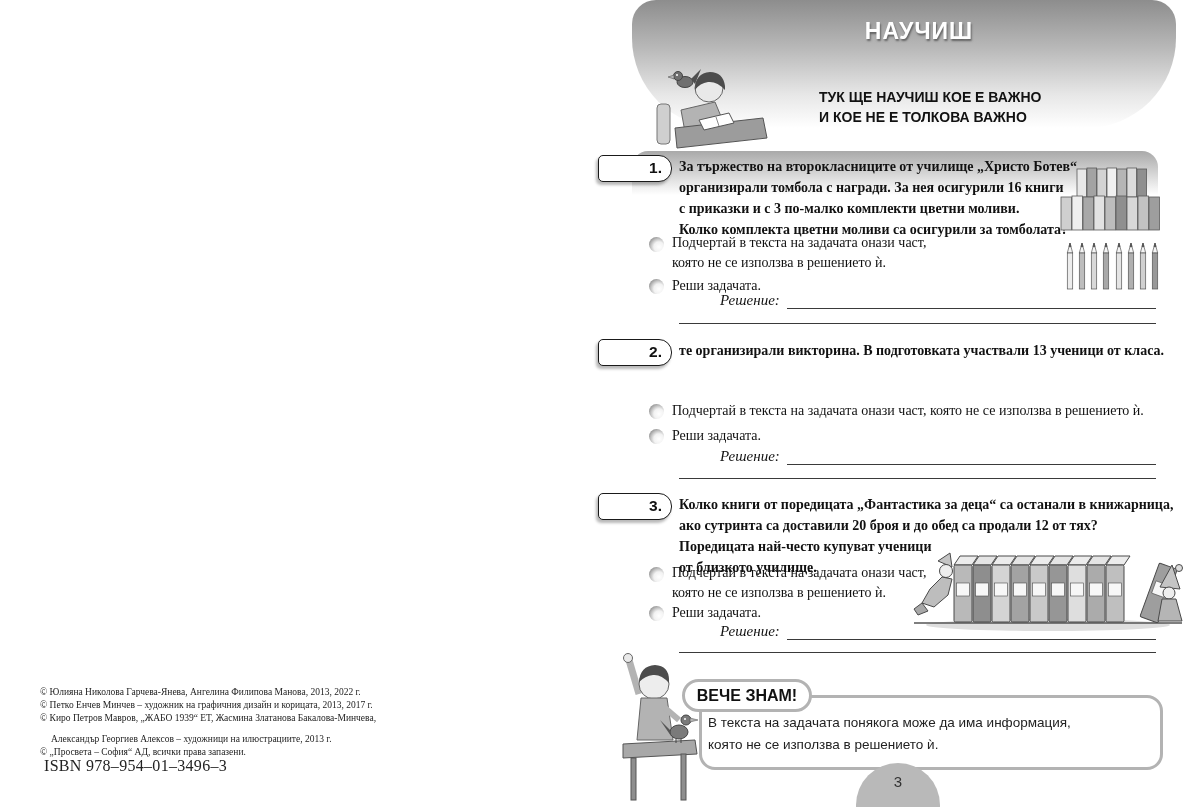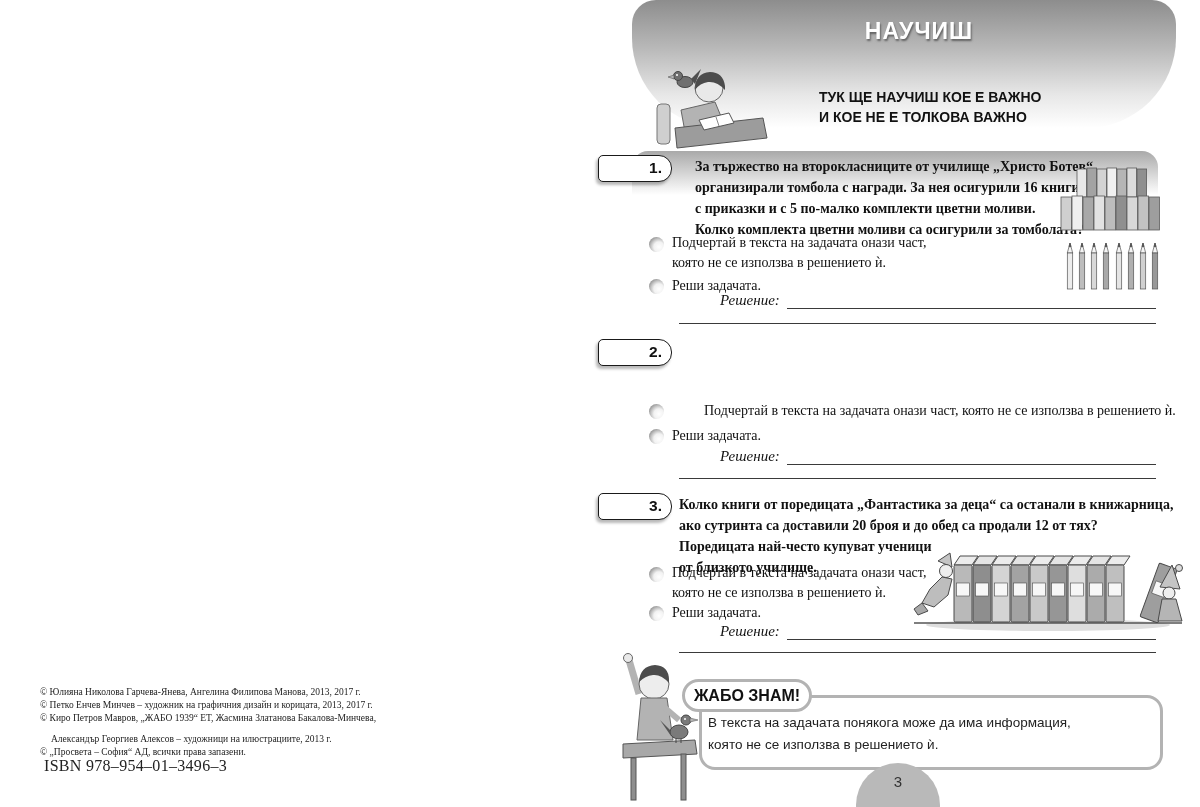--- a/index.html
+++ b/index.html
@@ -76,21 +76,21 @@
     left:856px; top:763px; width:84px; height:84px; border-radius:50%;
     background:#b9b9b9; text-align:center; padding-top:10px;
     font:15px "Liberation Sans", sans-serif; color:#333;
   }
 </style>
 </head>
 <body>
 
 <div>
   <div class="abs copyright">
-    <div>© Юлияна Николова Гарчева-Янева, Ангелина Филипова Манова, 2013, 2017 г.</div>
+    <div>© Юлияна Николова Гарчева-Янева, Ангелина Филипова Манова, 2013, 2022 г.</div>
     <div>© Петко Енчев Минчев – художник на графичния дизайн и корицата, 2013, 2017 г.</div>
     <div>© Киро Петров Мавров, „ЖАБО 1939“ ЕТ, Жасмина Златанова Бакалова-Минчева,</div>
     <div class="indent">Александър Георгиев Алексов – художници на илюстрациите, 2013 г.</div>
     <div>© „Просвета – София“ АД, всички права запазени.</div>
   </div>
   <div class="abs isbn">ISBN 978–954–01–3496–3</div>
 </div>
 
 <div>
 
@@ -116,24 +116,24 @@
 
   <div class="abs intro">
     <div>ТУК ЩЕ НАУЧИШ КОЕ Е ВАЖНО</div>
     <div>И КОЕ НЕ Е ТОЛКОВА ВАЖНО</div>
   </div>
 
   <div class="abs tasks-top"></div>
 
   <section>
     <div class="abs task-badge" style="top:155px;">1.</div>
-    <div class="abs task-text" style="left:695px; top:156px;">
+    <div class="abs task-text" style="left:679px; top:156px;">
       <div>За тържество на второкласниците от училище „Христо Ботев“</div>
       <div>организирали томбола с награди. За нея осигурили 16 книги</div>
-      <div>с приказки и с 5 по-малко комплекти цветни моливи.</div>
+      <div>с приказки и с 3 по-малко комплекти цветни моливи.</div>
       <div>Колко комплекта цветни моливи са осигурили за томболата?</div>
     </div>
 
     <svg class="abs" style="left:1060px; top:166px;" width="102" height="66" viewBox="0 0 102 66">
       <g stroke="#5a5a5a" stroke-width="0.8">
         <rect x="17" y="3" width="9.6" height="28" fill="#e8e8e8"></rect>
         <rect x="27" y="2" width="9.6" height="29" fill="#a3a3a3"></rect>
         <rect x="37" y="3" width="9.6" height="28" fill="#d3d3d3"></rect>
         <rect x="47" y="2" width="9.6" height="29" fill="#f0f0f0"></rect>
         <rect x="57" y="3" width="9.6" height="28" fill="#b5b5b5"></rect>
@@ -193,24 +193,25 @@
     <div class="abs solution-row" style="left:720px; top:291px; width:436px;">
       <span class="solution-label">Решение:</span>
       <span class="solution-line"></span>
     </div>
     <div class="abs blank-line" style="left:679px; top:308px; width:477px;"></div>
   </section>
 
   <section>
     <div class="abs task-badge" style="top:339px;">2.</div>
     <div class="abs task-text" style="left:679px; top:340px;">
+      <div>те организирали викторина. В подготовката участвали 13 ученици от класа.</div>
     </div>
 
     <span class="abs bullet-icon" style="left:649px; top:404px;"></span>
-    <div class="abs bullet-text" style="left:704px; top:401px;">Подчертай в текста на задачата онази част, която не се използва в решението ѝ.</div>
+    <div class="abs bullet-text" style="left:672px; top:401px;">Подчертай в текста на задачата онази част, която не се използва в решението ѝ.</div>
     <span class="abs bullet-icon" style="left:649px; top:429px;"></span>
     <div class="abs bullet-text" style="left:672px; top:426px;">Реши задачата.</div>
 
     <div class="abs solution-row" style="left:720px; top:447px; width:436px;">
       <span class="solution-label">Решение:</span>
       <span class="solution-line"></span>
     </div>
     <div class="abs blank-line" style="left:679px; top:463px; width:477px;"></div>
   </section>
 
@@ -305,16 +306,16 @@
     <circle cx="78" cy="69" r="1" fill="#fff"></circle>
     <line x1="69" y1="89" x2="69" y2="93" stroke="#444"></line>
     <line x1="74" y1="89" x2="74" y2="93" stroke="#444"></line>
   </svg>
 
   <div class="abs know-box"></div>
   <div class="abs know-text">
     <div>В текста на задачата понякога може да има информация,</div>
     <div>която не се използва в решението ѝ.</div>
   </div>
-  <div class="abs know-pill">ЖАБО ЗНАМ!</div>
+  <div class="abs know-pill">ВЕЧЕ ЗНАМ!</div>
 
   <div class="abs page-dome">3</div>
 </div>
 
 </body></html>

